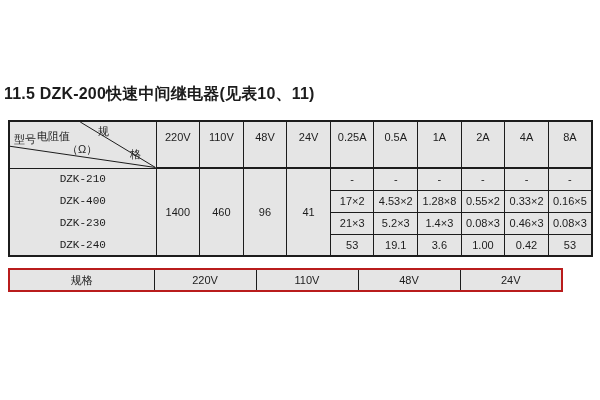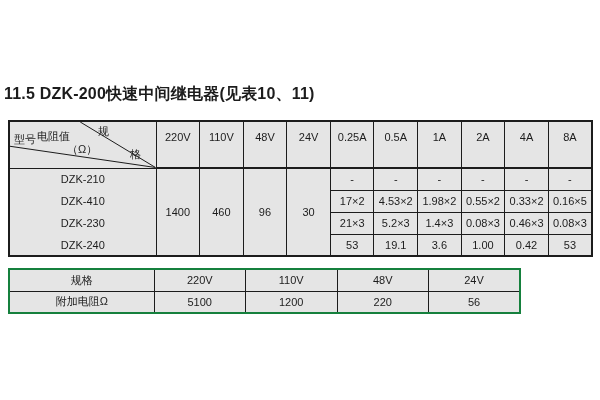--- a/index.html
+++ b/index.html
@@ -21,37 +21,37 @@
   table.tbl td, table.tbl th {
     border:1px solid #1c1c1c;
     font-size:11px; font-weight:normal;
     text-align:center; vertical-align:middle;
     padding:0; overflow:hidden; white-space:nowrap;
   }
   #relay-table { left:8px; top:112px; width:585px; border:2px solid #1c1c1c; }
   #relay-table tr.hdr-row { height:47px; }
   #relay-table tr.data-row { height:22px; }
   #relay-table th.col-hdr { vertical-align:top; padding-top:9px; border-bottom:2px solid #1c1c1c; }
-  #relay-table td.model-cell { border-top:none; border-bottom:none; }
+  #relay-table td.model-cell { border-top:none; border-bottom:none;font-family:Liberation Mono, monospace; }
   
   th.corner-cell {
     position:relative; border-bottom:2px solid #1c1c1c;
     vertical-align:top; text-align:left;
   }
   .corner-wrap { position:absolute; inset:0; }
   .corner-wrap svg.diag { position:absolute; inset:0; width:100%; height:100%; }
   .corner-wrap svg.diag line { stroke:#1c1c1c; stroke-width:1; vector-effect:non-scaling-stroke; }
   .corner-wrap span { position:absolute; font-size:11px; line-height:1; }
   .c-spec1 { left:88px;  top:4px;  }
   .c-spec2 { left:120px; top:27px; }
   .c-res   { left:27px;  top:9px;  }
   .c-unit  { left:57px;  top:22px; }
   .c-model { left:4px;   top:12px; }
 
-  #resistor-table { left:8px; top:260px; width:513px; border:2px solid #15803d; }
+  #resistor-table { left:8px; top:260px; width:555px; border:2px solid #b91c1c; }
   #resistor-table tr { height:22px; }
 </style>
 </head>
 <body>
 
 <div class="page-title">11.5 DZK-200快速中间继电器(见表10、11)</div>
 
 <table class="tbl" id="relay-table">
   <colgroup>
     <col style="width:147px">
@@ -90,33 +90,33 @@
     <th class="col-hdr">1A</th>
     <th class="col-hdr">2A</th>
     <th class="col-hdr">4A</th>
     <th class="col-hdr">8A</th>
   </tr>
   <tr class="data-row">
     <td class="model-cell">DZK-210</td>
     <td rowspan="4">1400</td>
     <td rowspan="4">460</td>
     <td rowspan="4">96</td>
-    <td rowspan="4">30</td>
+    <td rowspan="4">41</td>
     <td>-</td>
     <td>-</td>
     <td>-</td>
     <td>-</td>
     <td>-</td>
     <td>-</td>
   </tr>
   <tr class="data-row">
-    <td class="model-cell">DZK-410</td>
+    <td class="model-cell">DZK-400</td>
     <td>17×2</td>
     <td>4.53×2</td>
-    <td>1.98×2</td>
+    <td>1.28×8</td>
     <td>0.55×2</td>
     <td>0.33×2</td>
     <td>0.16×5</td>
   </tr>
   <tr class="data-row">
     <td class="model-cell">DZK-230</td>
     <td>21×3</td>
     <td>5.2×3</td>
     <td>1.4×3</td>
     <td>0.08×3</td>
@@ -144,21 +144,14 @@
       <col>
   </colgroup>
   <tbody>
   <tr>
     <td>规格</td>
     <td>220V</td>
     <td>110V</td>
     <td>48V</td>
     <td>24V</td>
   </tr>
-  <tr>
-    <td>附加电阻Ω</td>
-    <td>5100</td>
-    <td>1200</td>
-    <td>220</td>
-    <td>56</td>
-  </tr>
   </tbody>
 </table>
 
 </body></html>

